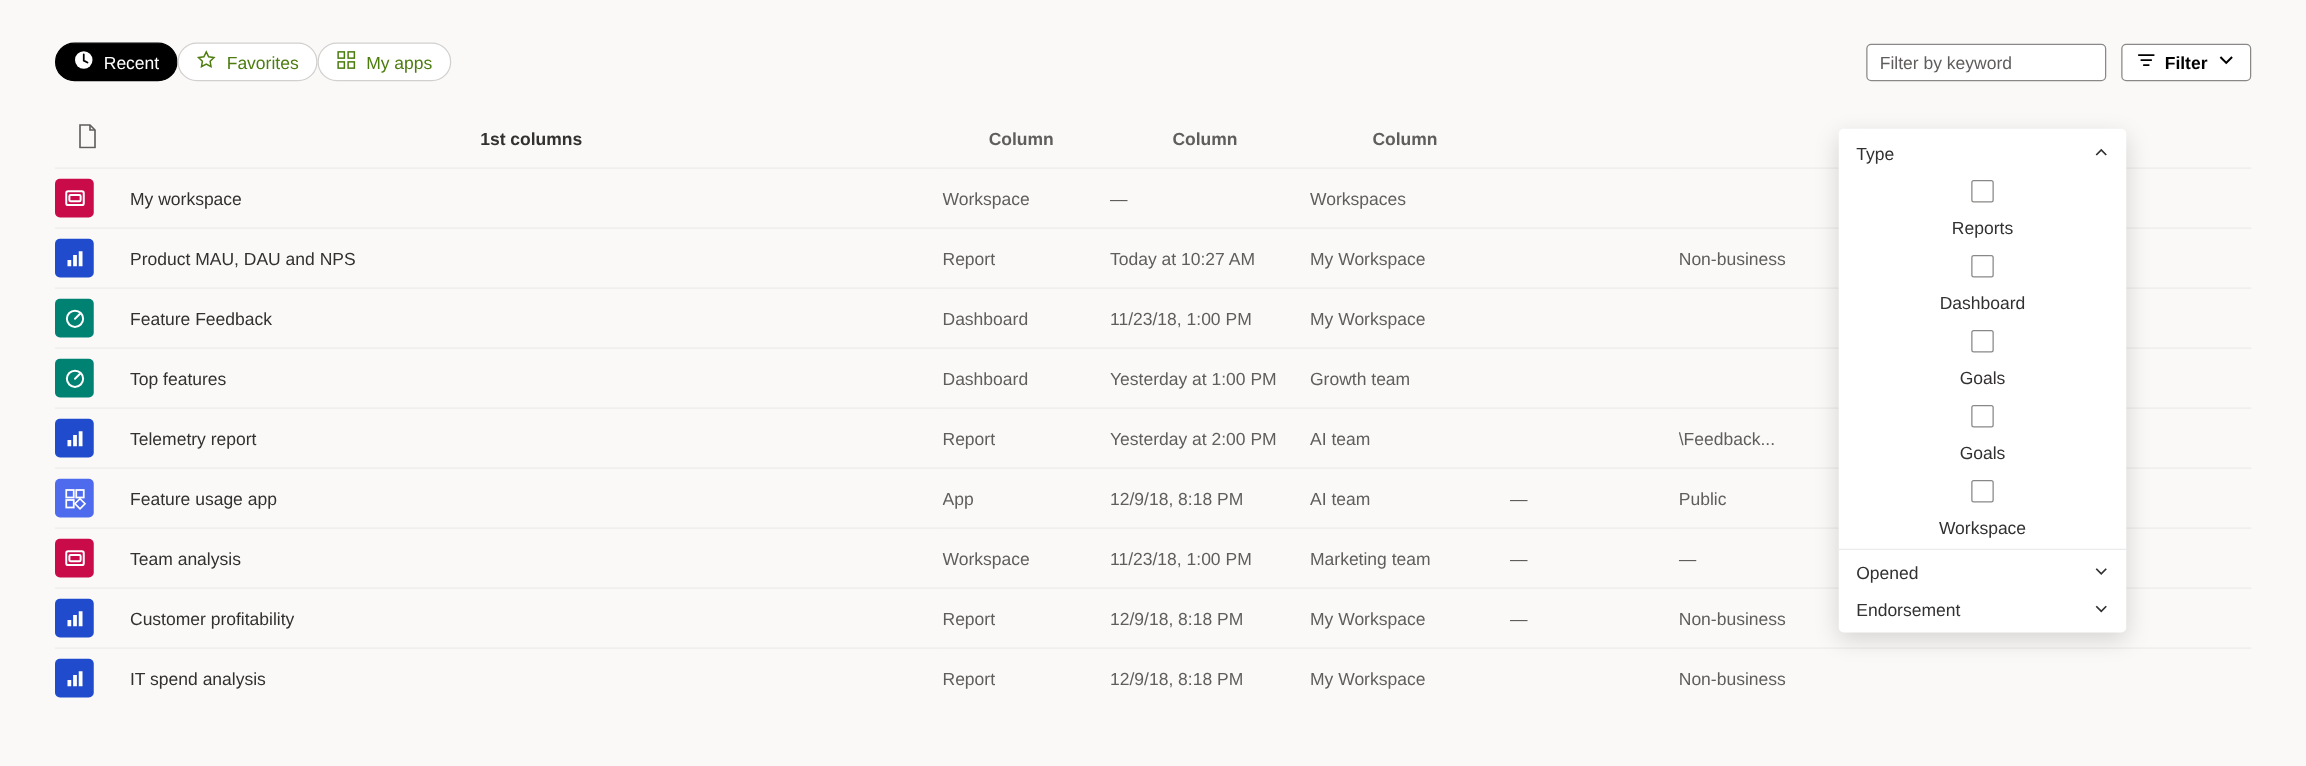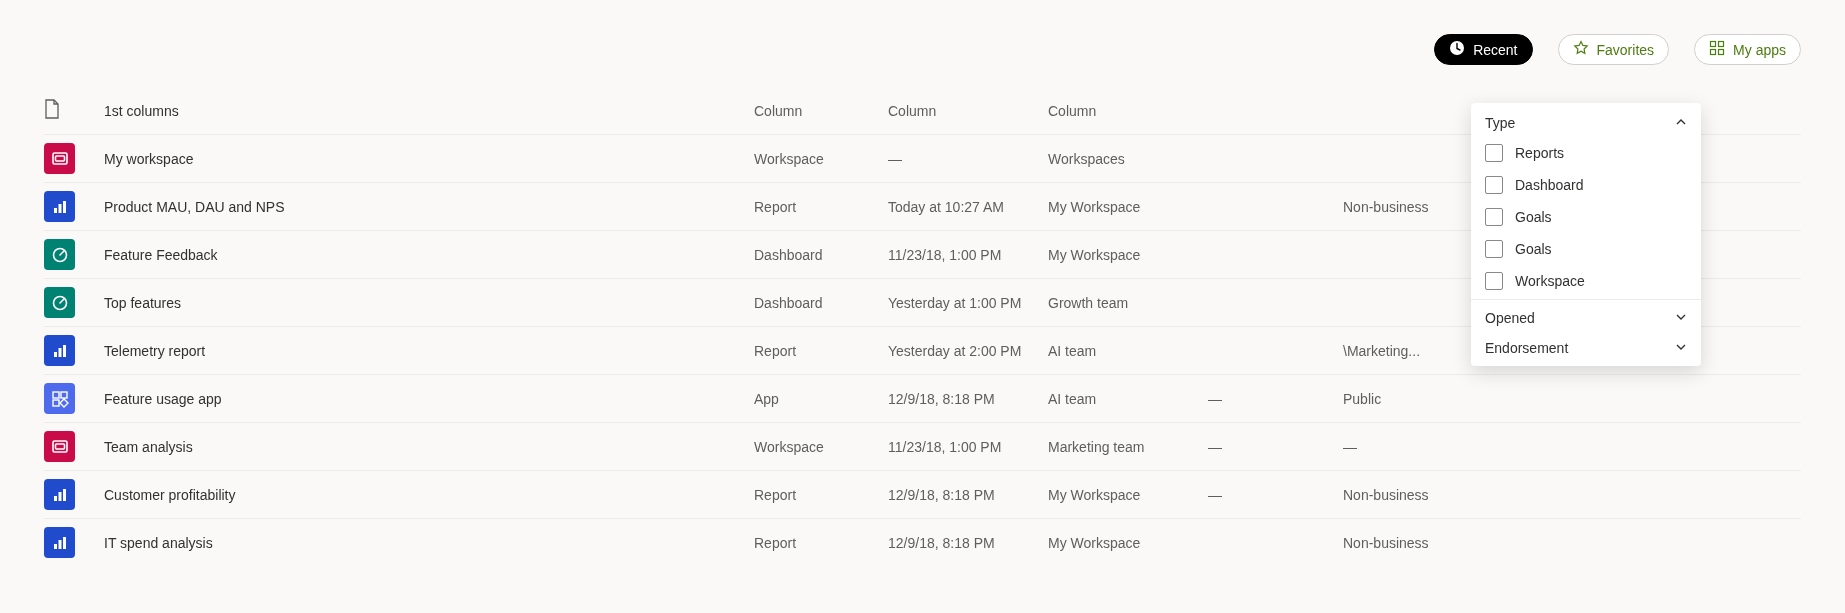--- a/index.html
+++ b/index.html
@@ -12,23 +12,22 @@
     min-width: 1845px;
   }
   .toolbar {
     display: flex;
     align-items: center;
     margin-bottom: 22px;
     position: relative;
   }
   .chips {
     display: flex;
-    gap: 25px;
+    gap: 0;
     flex: 1;
-    justify-content: flex-end;
   }
   .chip {
     display: inline-flex;
     align-items: center;
     gap: 8px;
     height: 31px;
     padding: 0 14px;
     border-radius: 16px;
     border: 1px solid #d2d0ce;
     background: #fff;
@@ -74,22 +73,22 @@
   }
   .filter-btn svg { width: 14px; height: 14px; }
 
   .table-wrap { position: relative; }
   table {
     width: 100%;
     border-collapse: collapse;
     table-layout: fixed;
   }
   thead th {
-    text-align: left;
-    font-weight: 400;
+    text-align: center;
+    font-weight: 700;
     font-size: 14px;
     padding: 12px 8px 12px 0;
     color: #323130;
   }
   tbody tr {
     border-top: 1px solid #edebe9;
     height: 46px;
   }
   tbody td {
     padding: 8px 8px 8px 0;
@@ -147,20 +146,21 @@
     color: #323130;
     cursor: pointer;
   }
   .fp-section-header svg { width: 12px; height: 12px; }
   .fp-option {
     display: flex;
     align-items: center;
     gap: 12px;
     padding: 7px 14px;
     cursor: pointer;
+    flex-direction: column;
   }
   .fp-option .cb {
     width: 18px; height: 18px;
     border: 1px solid #8a8886;
     border-radius: 2px;
     background: #fff;
   }
   .fp-divider {
     border-top: 1px solid #edebe9;
     margin: 2px 0;
@@ -193,20 +193,38 @@
     <button class="chip">
       <span>
         <svg viewBox="0 0 16 16" fill="none" stroke="currentColor" stroke-width="1.2">
             <rect x="1.5" y="1.5" width="5" height="5"></rect>
             <rect x="9.5" y="1.5" width="5" height="5"></rect>
             <rect x="1.5" y="9.5" width="5" height="5"></rect>
             <rect x="9.5" y="9.5" width="5" height="5"></rect>
           </svg>
       </span>
       <span>My apps</span>
+    </button>
+  </div>
+  <div class="right-controls">
+    <input class="search-input" type="text" placeholder="Filter by keyword" style="">
+    <button class="filter-btn">
+      <span>
+        <svg viewBox="0 0 14 14" fill="none" stroke="currentColor" stroke-width="1.4" stroke-linecap="round">
+            <line x1="1" y1="3" x2="13" y2="3"></line>
+            <line x1="3" y1="7" x2="11" y2="7"></line>
+            <line x1="5" y1="11" x2="9" y2="11"></line>
+          </svg>
+      </span>
+      <span>Filter</span>
+      <span>
+        <svg viewBox="0 0 12 12" fill="none" stroke="currentColor" stroke-width="1.4">
+            <path d="M2 4l4 4 4-4"></path>
+          </svg>
+      </span>
     </button>
   </div>
 </div>
 
 <div class="table-wrap">
   <table>
     <colgroup>
       <col class="col-icon-h">
         <col class="col-name-h">
         <col class="col-type-h">
@@ -307,21 +325,21 @@
                 <rect x="7.5" y="6" width="3" height="9"></rect>
                 <rect x="12" y="3" width="3" height="12"></rect>
               </svg>
             </span>
     </td>
     <td>Telemetry report</td>
     <td class="muted">Report</td>
     <td class="muted">Yesterday at 2:00 PM</td>
     <td class="muted">AI team</td>
     <td class="muted"></td>
-    <td class="muted endorse-truncated"><span>\Marketing...</span></td>
+    <td class="muted endorse-truncated"><span>\Feedback...</span></td>
   </tr>
         <tr>
     <td>
       <span class="item-icon ic-app">
               <svg width="18" height="18" viewBox="0 0 18 18" fill="none" stroke="#fff" stroke-width="1.4">
                 <rect x="2" y="2" width="6" height="6"></rect>
                 <rect x="10" y="2" width="6" height="6"></rect>
                 <rect x="2" y="10" width="6" height="6"></rect>
                 <path d="M13 9l4 4-4 4-4-4z"></path>
               </svg>

